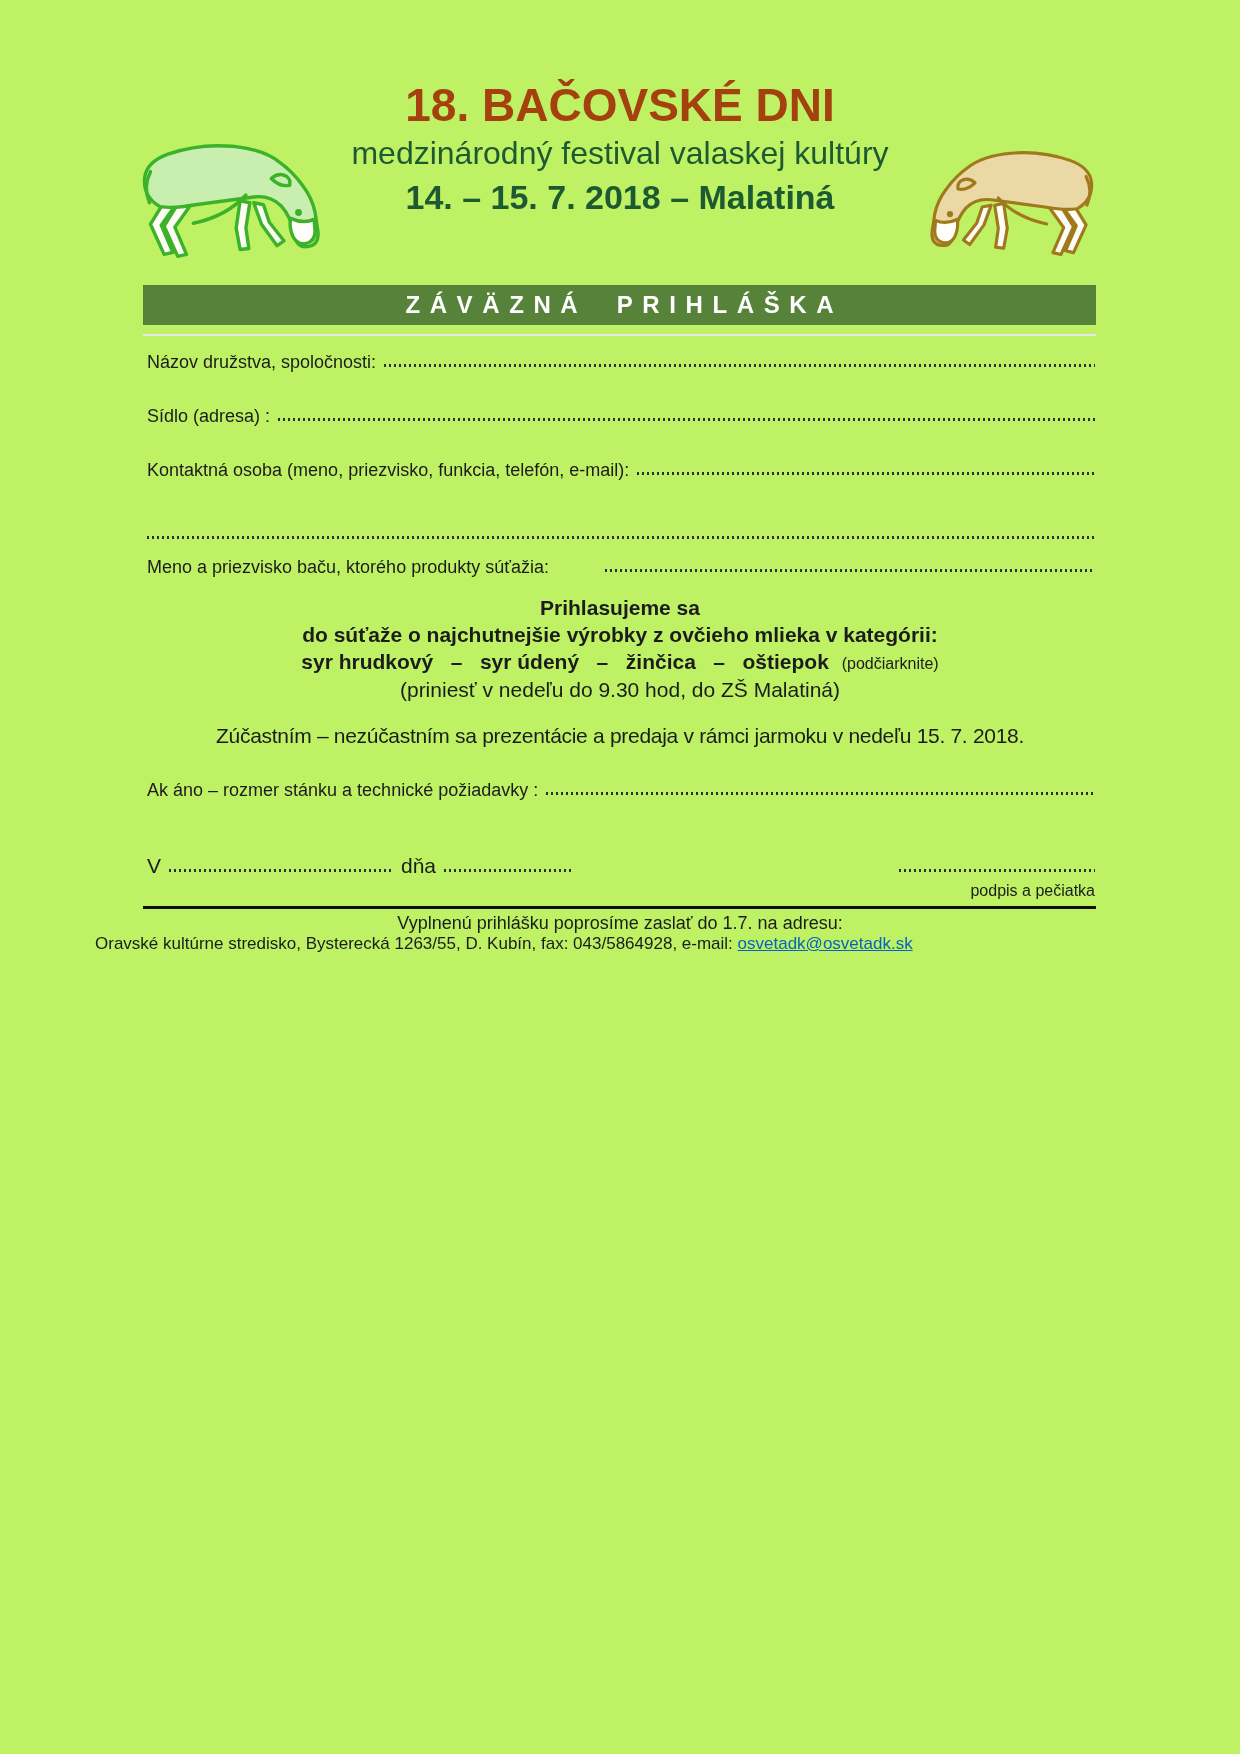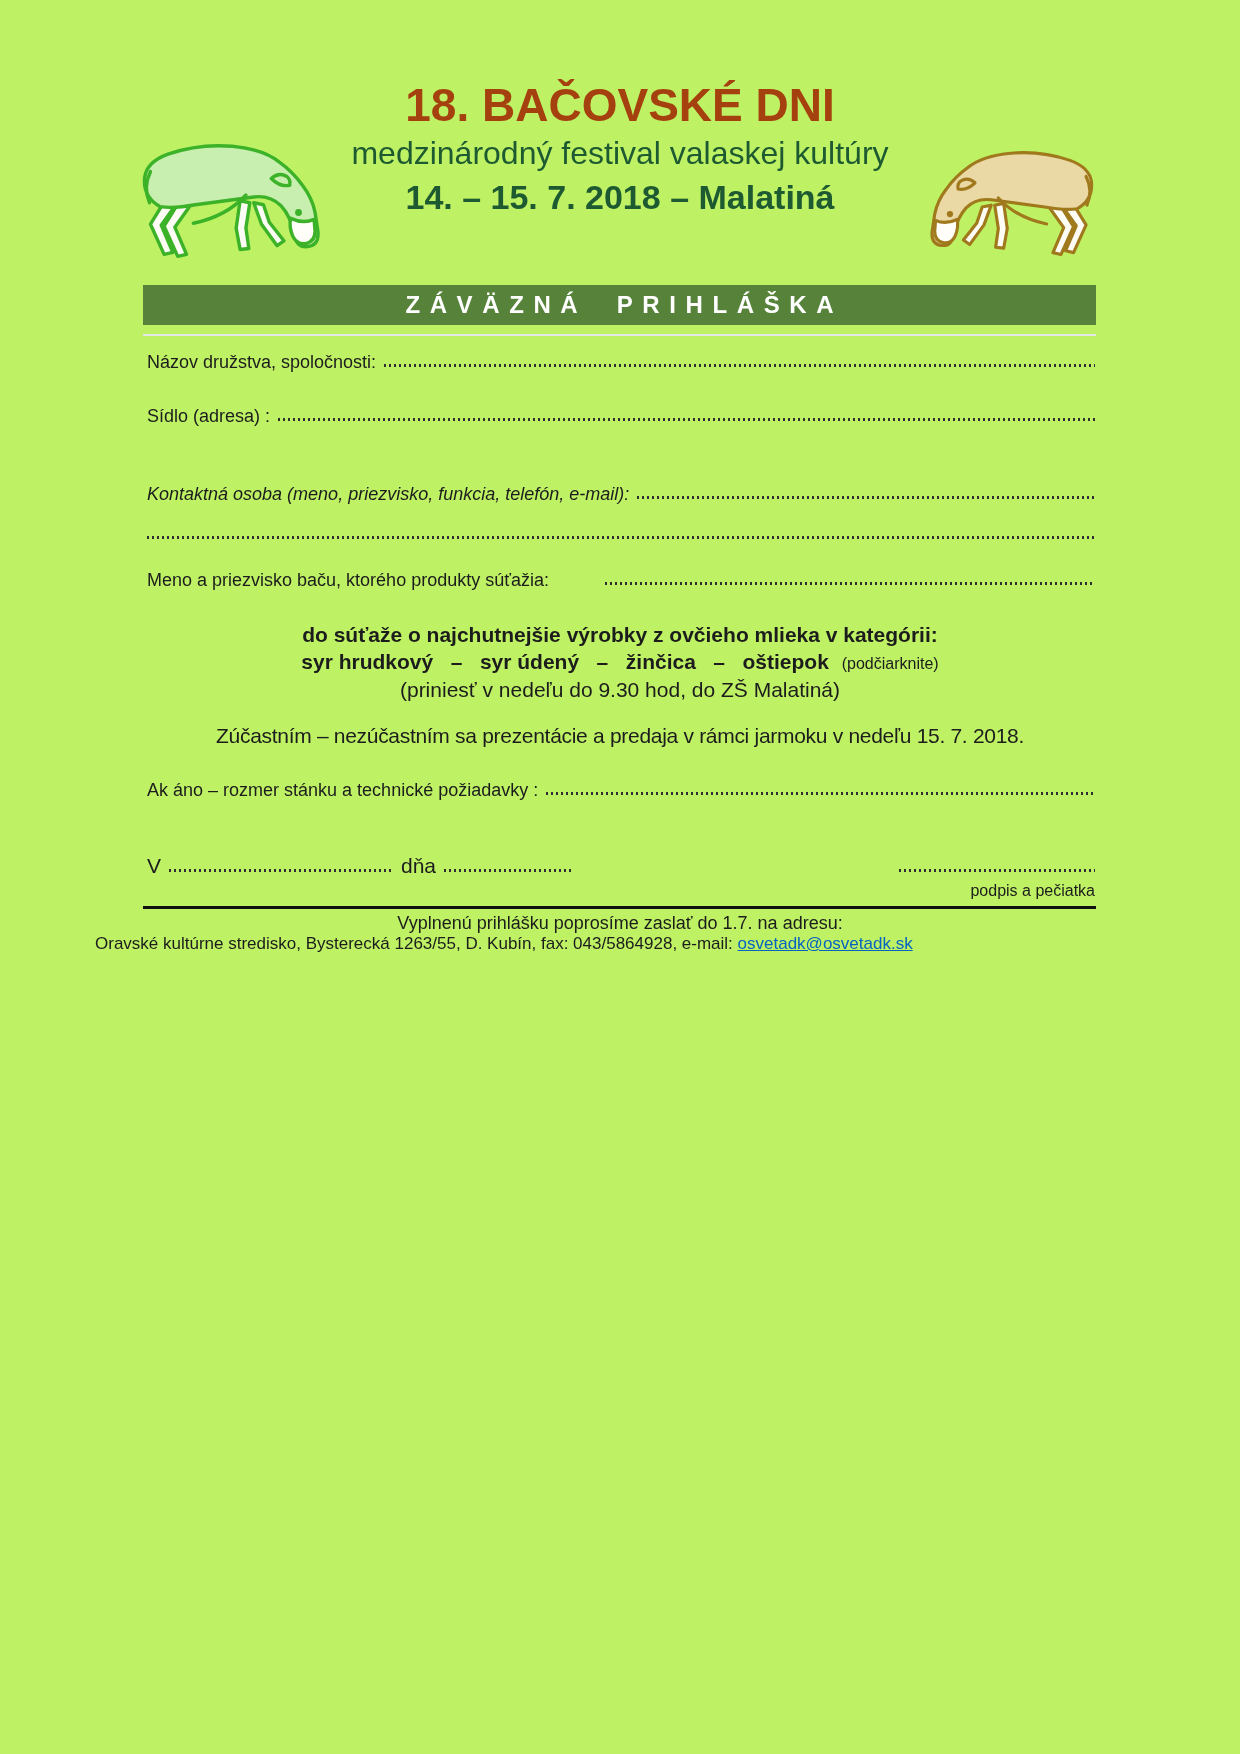--- a/index.html
+++ b/index.html
@@ -29,24 +29,24 @@
   }
   .banner-divider { position:absolute; left:143px; top:334px; width:953px; border-top:2px solid #E6E6E6; }
 
   
   .row { position:absolute; left:147px; width:948px; display:flex; align-items:baseline; font-size:18px; }
   .fill {
     height:3px; flex:1 1 auto; margin-left:8px; transform:translateY(-1px);
     background:repeating-linear-gradient(90deg,#2e2e2e 0 2px,transparent 2px 5px);
   }
   .fill.fixed { flex:0 0 auto; }
-  .f0 { top:352px; } .f1 { top:406px; } .f2 { top:484px;font-style:italic; }
+  .f0 { top:352px; } .f1 { top:406px; } .f2 { top:460px; }
   .f3 { top:514px; height:26px; align-items:flex-end; }
   .f3 .fill { margin-left:0; }
-  .f4 { top:570px;gap:48px; }
+  .f4 { top:557px;gap:48px; }
 
   .center-line { position:absolute; left:145px; width:950px; text-align:center; font-size:21px; }
   .c-head { top:596px; font-weight:700; }
   .c-sub  { top:623px; font-weight:700; }
   .c-cat  { top:650px; }
   .cat-main { font-weight:700; white-space:pre-wrap; }
   .cat-note { font-size:16px; margin-left:7px; }
   .c-note { top:678px; }
   .c-part { top:724px; font-weight:400; letter-spacing:-0.3px; }
 
@@ -126,20 +126,21 @@
     <span class="fill"></span>
   </div>
   <div class="row f3">
     <span class="fill"></span>
   </div>
   <div class="row f4">
     <span>Meno a priezvisko baču, ktorého produkty súťažia:</span>
     <span class="fill"></span>
   </div>
 
+  <div class="center-line c-head">Prihlasujeme sa</div>
   <div class="center-line c-sub">do súťaže o najchutnejšie výrobky z ovčieho mlieka v kategórii:</div>
   <div class="center-line c-cat">
     <span class="cat-main">syr hrudkový   –   syr údený   –   žinčica   –   oštiepok</span>
     <span class="cat-note">(podčiarknite)</span>
   </div>
   <div class="center-line c-note">(priniesť v nedeľu do 9.30 hod, do ZŠ Malatiná)</div>
 
   <div class="center-line c-part">Zúčastním – nezúčastním sa prezentácie a predaja v rámci jarmoku v nedeľu 15. 7. 2018.</div>
 
   <div class="row stand">

